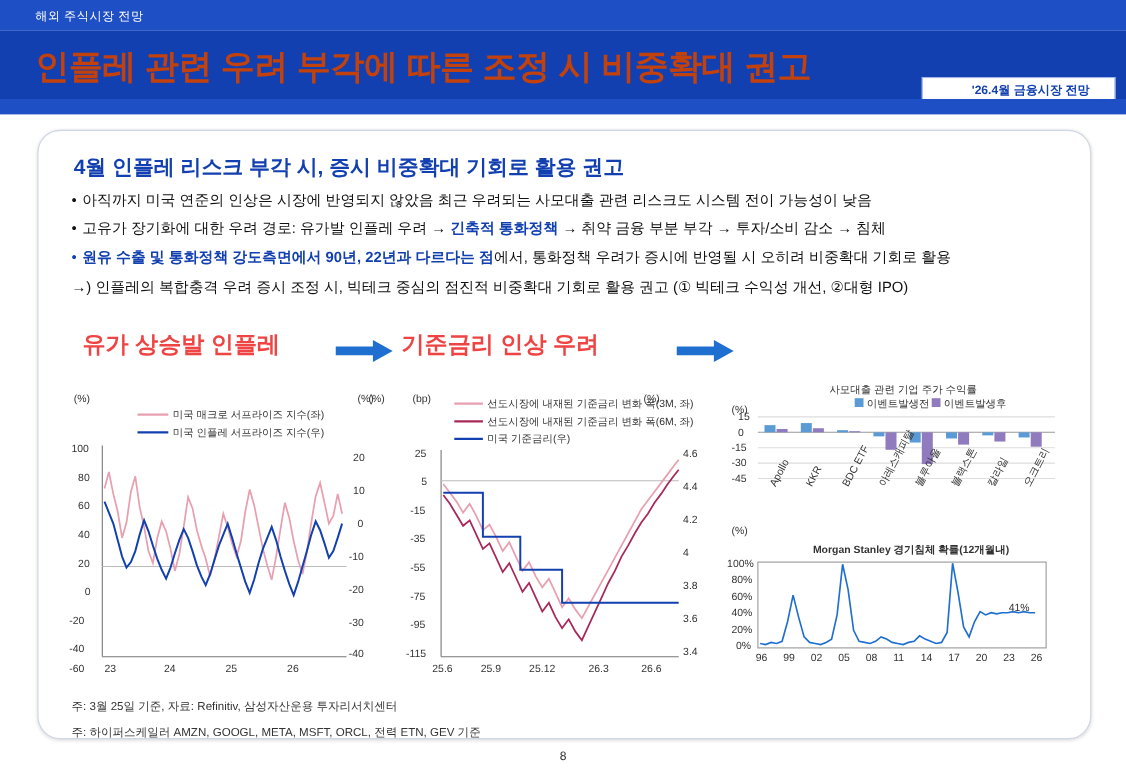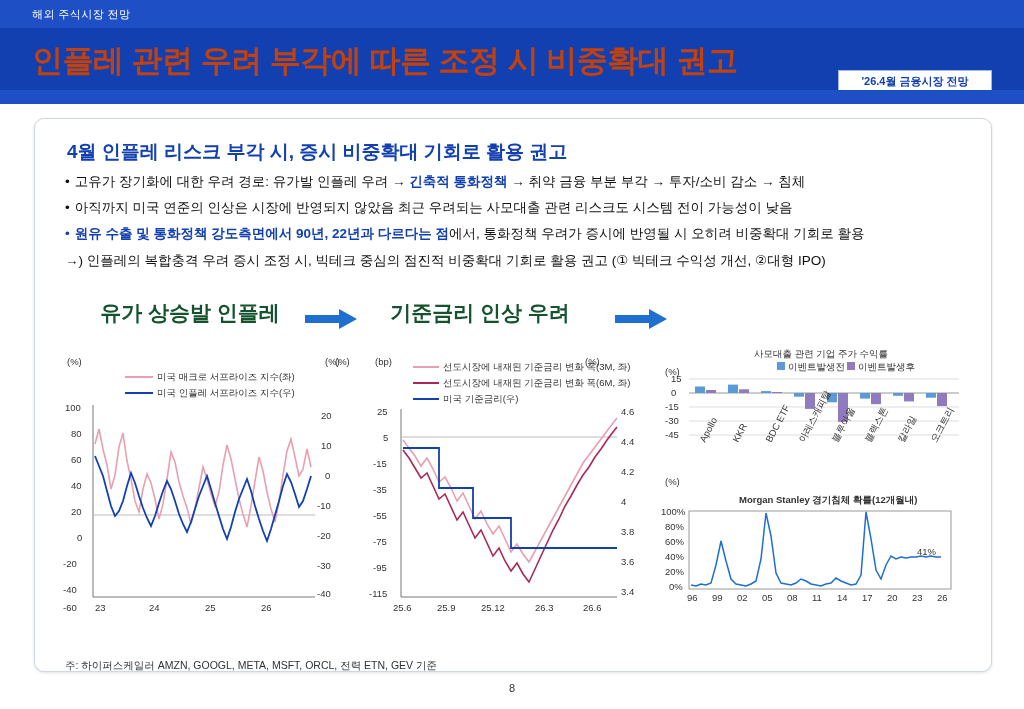--- a/index.html
+++ b/index.html
@@ -25,48 +25,48 @@
     background:#1240b0;
   }
   .title-text{
     position:absolute;left:32px;top:40px;
     color:#c2410c;font-size:31px;font-weight:bold;letter-spacing:-.5px;
   }
   .title-badge{
     position:absolute;left:838px;top:70px;width:152px;height:21px;
     background:#ffffff;border:1px solid #9fb6e8;
     color:#1240b0;font-size:11px;font-weight:bold;
-    display:flex;align-items:center;justify-content:center;
+    display:flex;align-items:center;justify-content:center;padding-left:22px;
   }
   .bluerule{
     position:absolute;left:0;top:90px;width:1024px;height:14px;background:#1f4fc4;
   }
   
   .card{
     position:absolute;left:34px;top:118px;width:956px;height:552px;
-    background:#ffffff;border:1px solid #cfd6e4;border-radius:10px;
+    background:#ffffff;border:1px solid #cfd6e4;border-radius:21px;
     box-shadow:0 1px 3px rgba(0,0,0,.12);
   }
   .card-title{
     position:absolute;left:32px;top:20px;
     color:#1240b0;font-size:19px;font-weight:bold;
   }
   .bullets{
     position:absolute;left:30px;top:54px;width:900px;
   }
   .bullet{
     font-size:13.5px;color:#111111;margin-bottom:8px;line-height:1.35;
   }
   .bullet .dot{color:#111;margin-right:5px;}
   .b-blue{color:#1240b0;font-weight:bold;}
   .b-arrowline{font-size:13.5px;color:#111;margin-top:2px;}
   
   .sec{
     position:absolute;top:180px;
-    color:#14532d;font-size:21px;font-weight:bold;text-align:center;
+    color:#ef4444;font-size:21px;font-weight:bold;
   }
   .sec1{left:40px;width:230px;}
   .sec2{left:330px;width:230px;}
   .sec3{left:640px;width:280px;}
   .bigarrow{
     position:absolute;top:188px;width:54px;height:24px;
   }
   .bigarrow svg{display:block;}
   .ar1{left:270px;}
   .ar2{left:580px;}
@@ -94,24 +94,24 @@
 <div class="title-text">인플레 관련 우려 부각에 따른 조정 시 비중확대 권고</div>
 <div class="title-badge">'26.4월 금융시장 전망</div>
 <div class="bluerule"></div>
 
 <div class="card">
 
   <div class="card-title">4월 인플레 리스크 부각 시, 증시 비중확대 기회로 활용 권고</div>
 
   <div class="bullets">
     <div class="bullet">
-      <span class="dot">•</span><span>고유가 장기화에 대한 우려 경로: 유가발 인플레 우려 → </span><span class="b-blue">긴축적 통화정책</span><span> → 취약 금융 부분 부각 → 투자/소비 감소 → 침체</span>
+      <span class="dot">•</span><span>아직까지 미국 연준의 인상은 시장에 반영되지 않았음 최근 우려되는 사모대출 관련 리스크도 시스템 전이 가능성이 낮음</span>
     </div>
     <div class="bullet">
-      <span class="dot">•</span><span>아직까지 미국 연준의 인상은 시장에 반영되지 않았음 최근 우려되는 사모대출 관련 리스크도 시스템 전이 가능성이 낮음</span>
+      <span class="dot">•</span><span>고유가 장기화에 대한 우려 경로: 유가발 인플레 우려 → </span><span class="b-blue">긴축적 통화정책</span><span> → 취약 금융 부분 부각 → 투자/소비 감소 → 침체</span>
     </div>
     <div class="bullet">
       <span class="dot" style="color:#1240b0">•</span><span class="b-blue">원유 수출 및 통화정책 강도측면에서 90년, 22년과 다르다는 점</span><span>에서, 통화정책 우려가 증시에 반영될 시 오히려 비중확대 기회로 활용</span>
     </div>
     <div class="b-arrowline">
       <span>→)</span><span> 인플레의 복합충격 우려 증시 조정 시, 빅테크 중심의 점진적 비중확대 기회로 활용 권고 (① 빅테크 수익성 개선, ②대형 IPO)</span>
     </div>
   </div>
 
   <div class="sec sec1">유가 상승발 인플레</div>
@@ -301,15 +301,16 @@
       <text x="153" y="130" class="axlab">11</text>
       <text x="178" y="130" class="axlab">14</text>
       <text x="203" y="130" class="axlab">17</text>
       <text x="228" y="130" class="axlab">20</text>
       <text x="253" y="130" class="axlab">23</text>
       <text x="278" y="130" class="axlab">26</text>
     </svg>
   </div>
 
   <div class="note note1">주: 하이퍼스케일러 AMZN, GOOGL, META, MSFT, ORCL, 전력 ETN, GEV 기준</div>
+  <div class="note note2">주: 3월 25일 기준, 자료: Refinitiv, 삼성자산운용 투자리서치센터</div>
 </div>
 
 <div class="pagenum">8</div>
 
 </body></html>

